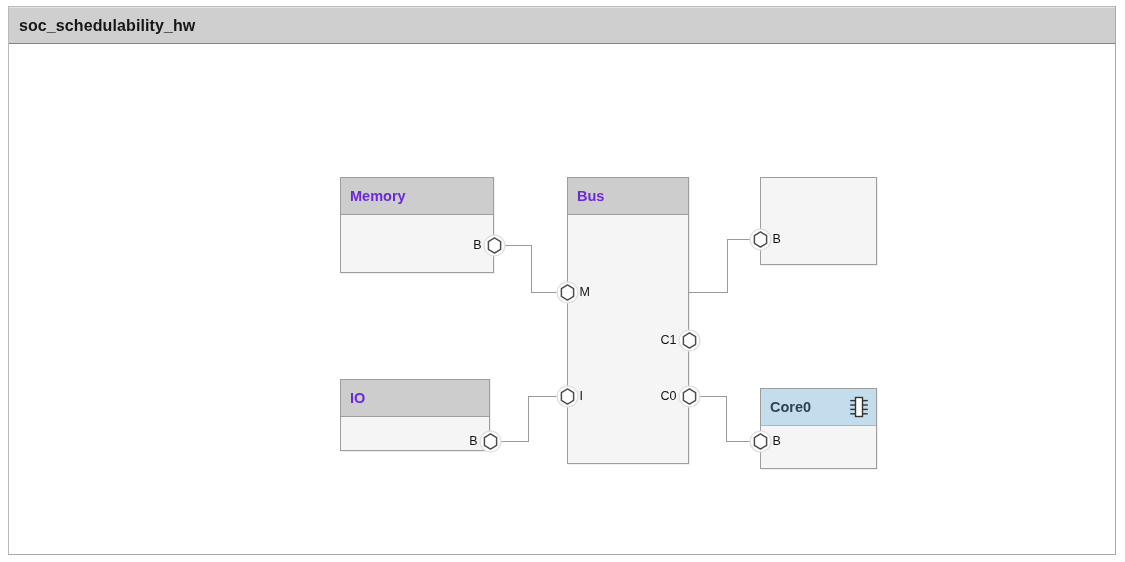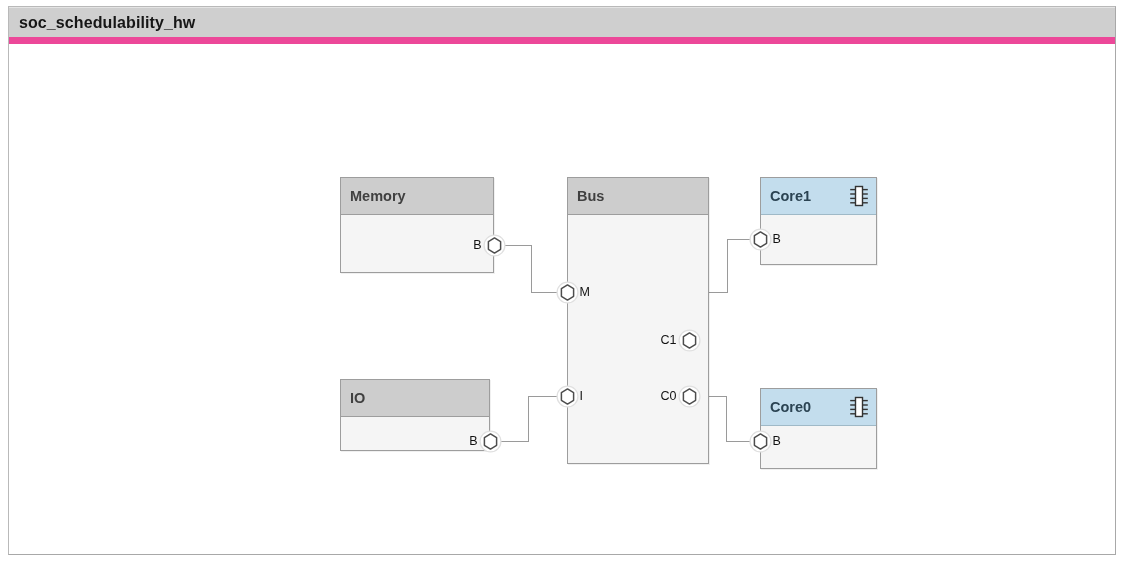--- a/index.html
+++ b/index.html
@@ -31,21 +31,21 @@
     border-bottom-color: #a8a8a8;
   }
   .panel-titlebar {
     position: absolute;
     left: 0;
     top: 0;
     width: 100%;
     height: 37px;
     box-sizing: border-box;
     background: #cfcfcf;
-    border-bottom: 7px solid #ec4899;
+    border-bottom: 1px solid #ec4899;
     border-top: 1px solid #e4e4e4;
     display: flex;
     align-items: center;
   }
   .panel-title {
     font-size: 16px;
     font-weight: bold;
     color: #161616;
     padding-left: 10px;
     letter-spacing: 0.1px;
@@ -94,21 +94,21 @@
     align-items: center;
     position: relative;
   }
   .block-header.core {
     background: #c3dded;
     border-bottom-color: #9fb9c7;
   }
   .block-title {
     font-size: 14.5px;
     font-weight: bold;
-    color: #404040;
+    color: #6d28d9;
     padding-left: 9px;
     white-space: nowrap;
   }
   .block-header.core .block-title {
     color: #2b4352;
   }
   .block-body {
     position: relative;
     width: 100%;
   }
@@ -162,41 +162,27 @@
           <path d="M 680 352 L 717 352 L 717 397 L 751 397" class="wire"></path>
         </svg>
 
       <div id="blocks">
           <div class="block" style="left: 331px; top: 133px; width: 154px; height: 96px;">
             <div class="block-header">
               <span class="block-title">Memory</span>
             </div>
             <div class="block-body" style="height: 58px;"></div>
           </div>
-          <div class="block" style="left: 558px; top: 133px; width: 142px; height: 287px;">
+          <div class="block" style="left: 558px; top: 133px; width: 122px; height: 287px;">
             <div class="block-header">
               <span class="block-title">Bus</span>
             </div>
             <div class="block-body" style="height: 249px;"></div>
           </div>
           <div class="block" style="left: 751px; top: 133px; width: 117px; height: 88px;">
-            <div class="block-header core">
-              <span class="block-title">Core1</span>
-              <span class="chip-icon"><svg viewBox="0 0 20 22" width="20" height="22">
-                  <rect x="6.5" y="1.5" width="7" height="19" fill="#ffffff" stroke="#333333" stroke-width="1.4"></rect>
-                  <line x1="1.2" x2="6.5" y1="4.6" y2="4.6" stroke="#333333" stroke-width="1.4"></line>
-                  <line x1="13.5" x2="18.8" y1="4.6" y2="4.6" stroke="#333333" stroke-width="1.4"></line>
-                  <line x1="1.2" x2="6.5" y1="9" y2="9" stroke="#333333" stroke-width="1.4"></line>
-                  <line x1="13.5" x2="18.8" y1="9" y2="9" stroke="#333333" stroke-width="1.4"></line>
-                  <line x1="1.2" x2="6.5" y1="13.4" y2="13.4" stroke="#333333" stroke-width="1.4"></line>
-                  <line x1="13.5" x2="18.8" y1="13.4" y2="13.4" stroke="#333333" stroke-width="1.4"></line>
-                  <line x1="1.2" x2="6.5" y1="17.8" y2="17.8" stroke="#333333" stroke-width="1.4"></line>
-                  <line x1="13.5" x2="18.8" y1="17.8" y2="17.8" stroke="#333333" stroke-width="1.4"></line>
-                </svg></span>
-            </div>
             <div class="block-body" style="height: 50px;"></div>
           </div>
           <div class="block" style="left: 331px; top: 335px; width: 150px; height: 72px;">
             <div class="block-header">
               <span class="block-title">IO</span>
             </div>
             <div class="block-body" style="height: 46px;"></div>
           </div>
           <div class="block" style="left: 751px; top: 344px; width: 117px; height: 81px;">
             <div class="block-header core">

